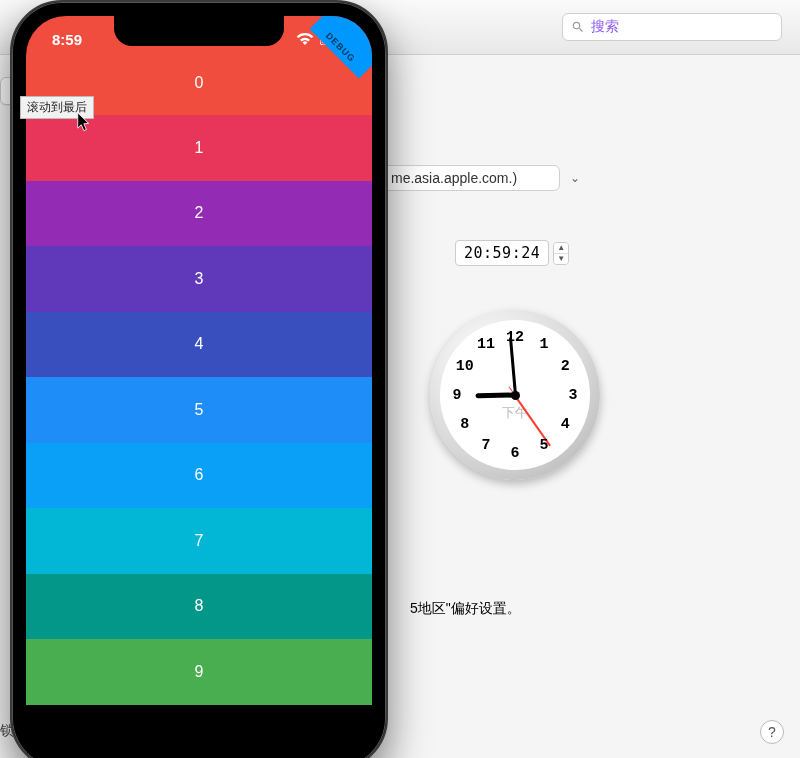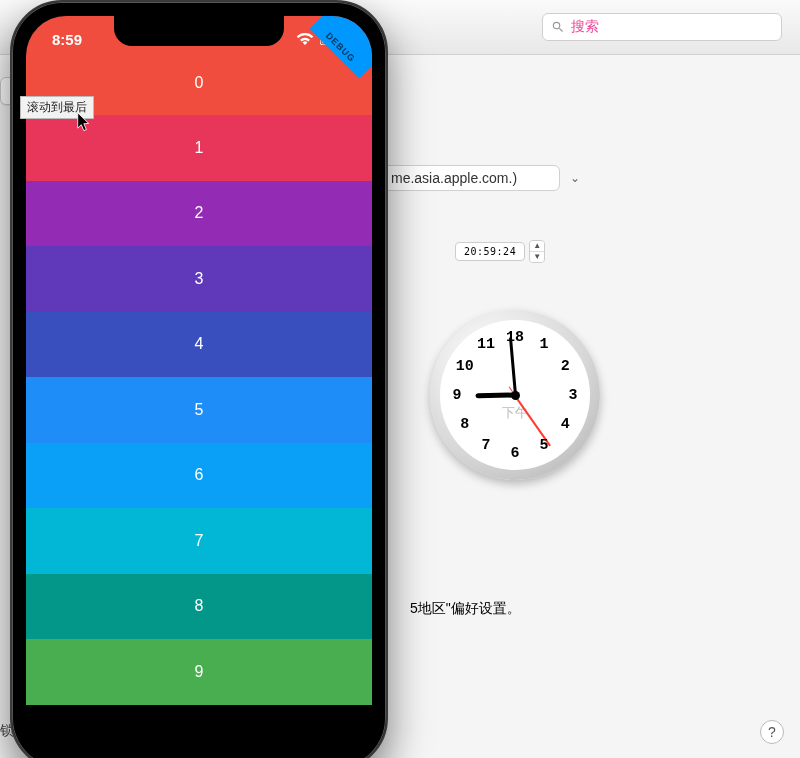--- a/index.html
+++ b/index.html
@@ -23,22 +23,22 @@
     background: linear-gradient(#fafafa,#e8e8e8);
     border-bottom: 1px solid #cfcfcf;
     display: flex; align-items: center; justify-content: flex-end;
     padding-right: 18px;
   }
   .search-box {
     display: flex; align-items: center;
     background: #fff;
     border: 1px solid #cfcfcf;
     border-radius: 6px;
-    height: 28px; width: 240px;
-    padding: 0 8px; color: #ec4899; font-size: 14px;
+    height: 28px; width: 220px;
+    padding: 0 8px; color: #8b5cf6; font-size: 14px;
   }
   .search-box svg { width: 14px; height: 14px; margin-right: 6px; fill: #999; }
 
   .tabbar {
     display: flex; justify-content: flex-start;
     padding-top: 22px;
   }
   .tab {
     background: #fff;
     border: 1px solid #c9c9c9;
@@ -61,21 +61,21 @@
   }
   .chev { color: #666; font-size: 12px; }
 
   .time-row {
     position: absolute; left: 455px; top: 240px;
     display: flex; align-items: center;
   }
   .time-box {
     background: #fff; border: 1px solid #ccc; border-radius: 4px;
     padding: 3px 8px; font-family: ui-monospace, Menlo, monospace;
-    font-size: 10px; letter-spacing: .5px;
+    font-size: 15px; letter-spacing: .5px;
   }
   .stepper {
     margin-left: 4px; width: 16px; display: flex; flex-direction: column;
     border: 1px solid #ccc; border-radius: 4px; overflow: hidden;
     font-size: 8px; line-height: 1; text-align: center; color: #555;
   }
   .stepper div { background: #fff; padding: 1px 0; }
   .stepper div:first-child { border-bottom: 1px solid #ddd; }
 
   
@@ -246,21 +246,21 @@
   </div>
 
   <div class="clock">
     <div class="clock-bezel">
       <div class="clock-face" id="clock-face">
         <div class="clock-label">下午</div>
         <div class="hand hour" id="hand-hour" style="transform: rotate(269deg);"></div>
         <div class="hand minute" id="hand-minute" style="transform: rotate(355deg);"></div>
         <div class="hand second" id="hand-second" style="transform: rotate(145deg);"></div>
         <div class="pivot"></div>
-      <div class="clock-num" style="transform: translate(3.55148e-15px, -58px) translate(-50%, -50%);">18</div>
+      <div class="clock-num" style="transform: translate(3.55148e-15px, -58px) translate(-50%, -50%);">12</div>
           <div class="clock-num" style="transform: translate(29px, -50.2295px) translate(-50%, -50%);">1</div>
           <div class="clock-num" style="transform: translate(50.2295px, -29px) translate(-50%, -50%);">2</div>
           <div class="clock-num" style="transform: translate(58px, 0px) translate(-50%, -50%);">3</div>
           <div class="clock-num" style="transform: translate(50.2295px, 29px) translate(-50%, -50%);">4</div>
           <div class="clock-num" style="transform: translate(29px, 50.2295px) translate(-50%, -50%);">5</div>
           <div class="clock-num" style="transform: translate(3.55148e-15px, 58px) translate(-50%, -50%);">6</div>
           <div class="clock-num" style="transform: translate(-29px, 50.2295px) translate(-50%, -50%);">7</div>
           <div class="clock-num" style="transform: translate(-50.2295px, 29px) translate(-50%, -50%);">8</div>
           <div class="clock-num" style="transform: translate(-58px, 7.10295e-15px) translate(-50%, -50%);">9</div>
           <div class="clock-num" style="transform: translate(-50.2295px, -29px) translate(-50%, -50%);">10</div>

